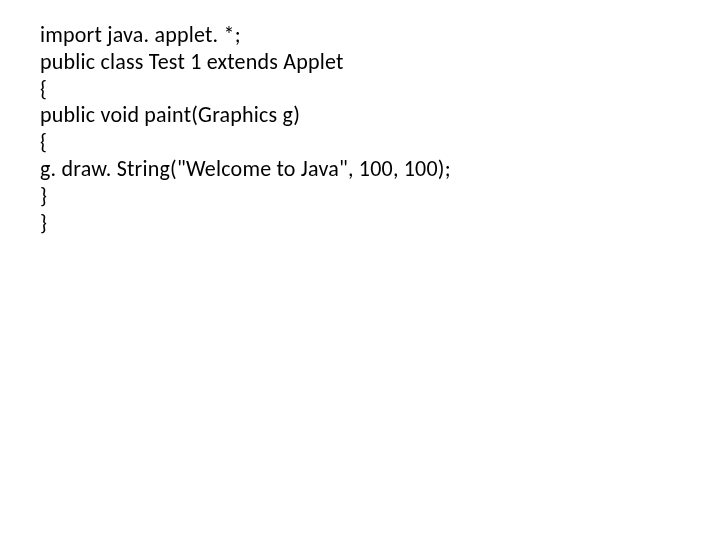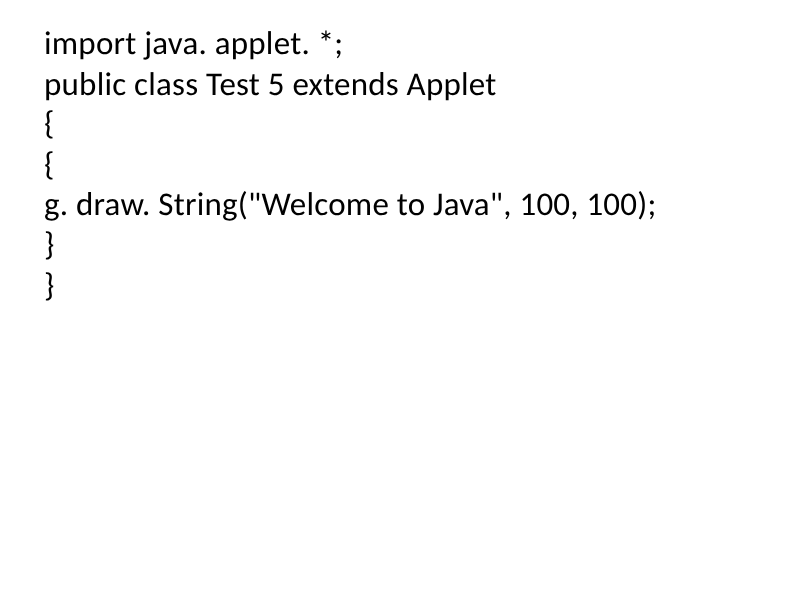--- a/index.html
+++ b/index.html
@@ -9,31 +9,32 @@
       height: 540px;
       background: #ffffff;
       font-family: Calibri, "Segoe UI", Arial, sans-serif;
       overflow: hidden;
     }
     .slide {
       padding: 22px 40px;
       box-sizing: border-box;
     }
     .code-line {
-      font-size: 30px;
+      font-size: 22px;
       line-height: 1.22;
       color: #000000;
       white-space: nowrap;
       letter-spacing: 0.2px;
     }
   </style>
 </head>
 <body>
 
 <div class="slide">
   <div class="code-line">import java. applet. *;</div>
-  <div class="code-line">public class Test 5 extends Applet</div>
+  <div class="code-line">public class Test 1 extends Applet</div>
   <div class="code-line">{</div>
+  <div class="code-line">public void paint(Graphics g)</div>
   <div class="code-line">{</div>
   <div class="code-line">g. draw. String("Welcome to Java", 100, 100);</div>
   <div class="code-line">}</div>
   <div class="code-line">}</div>
 </div>
 
 </body></html>

